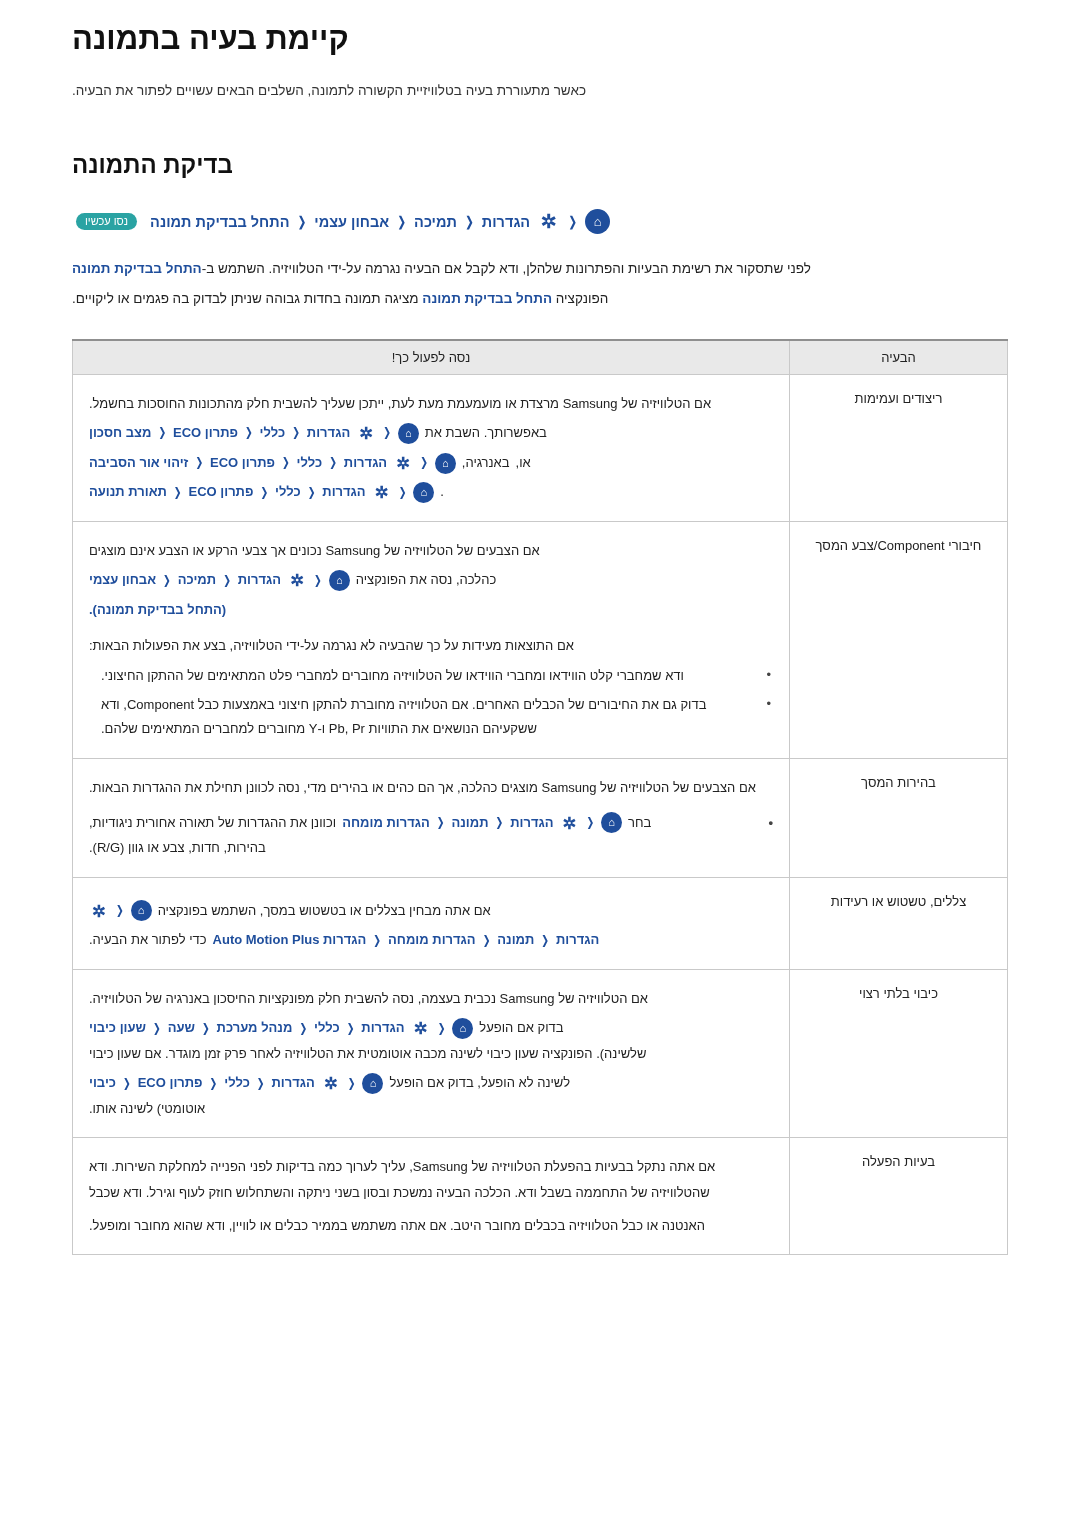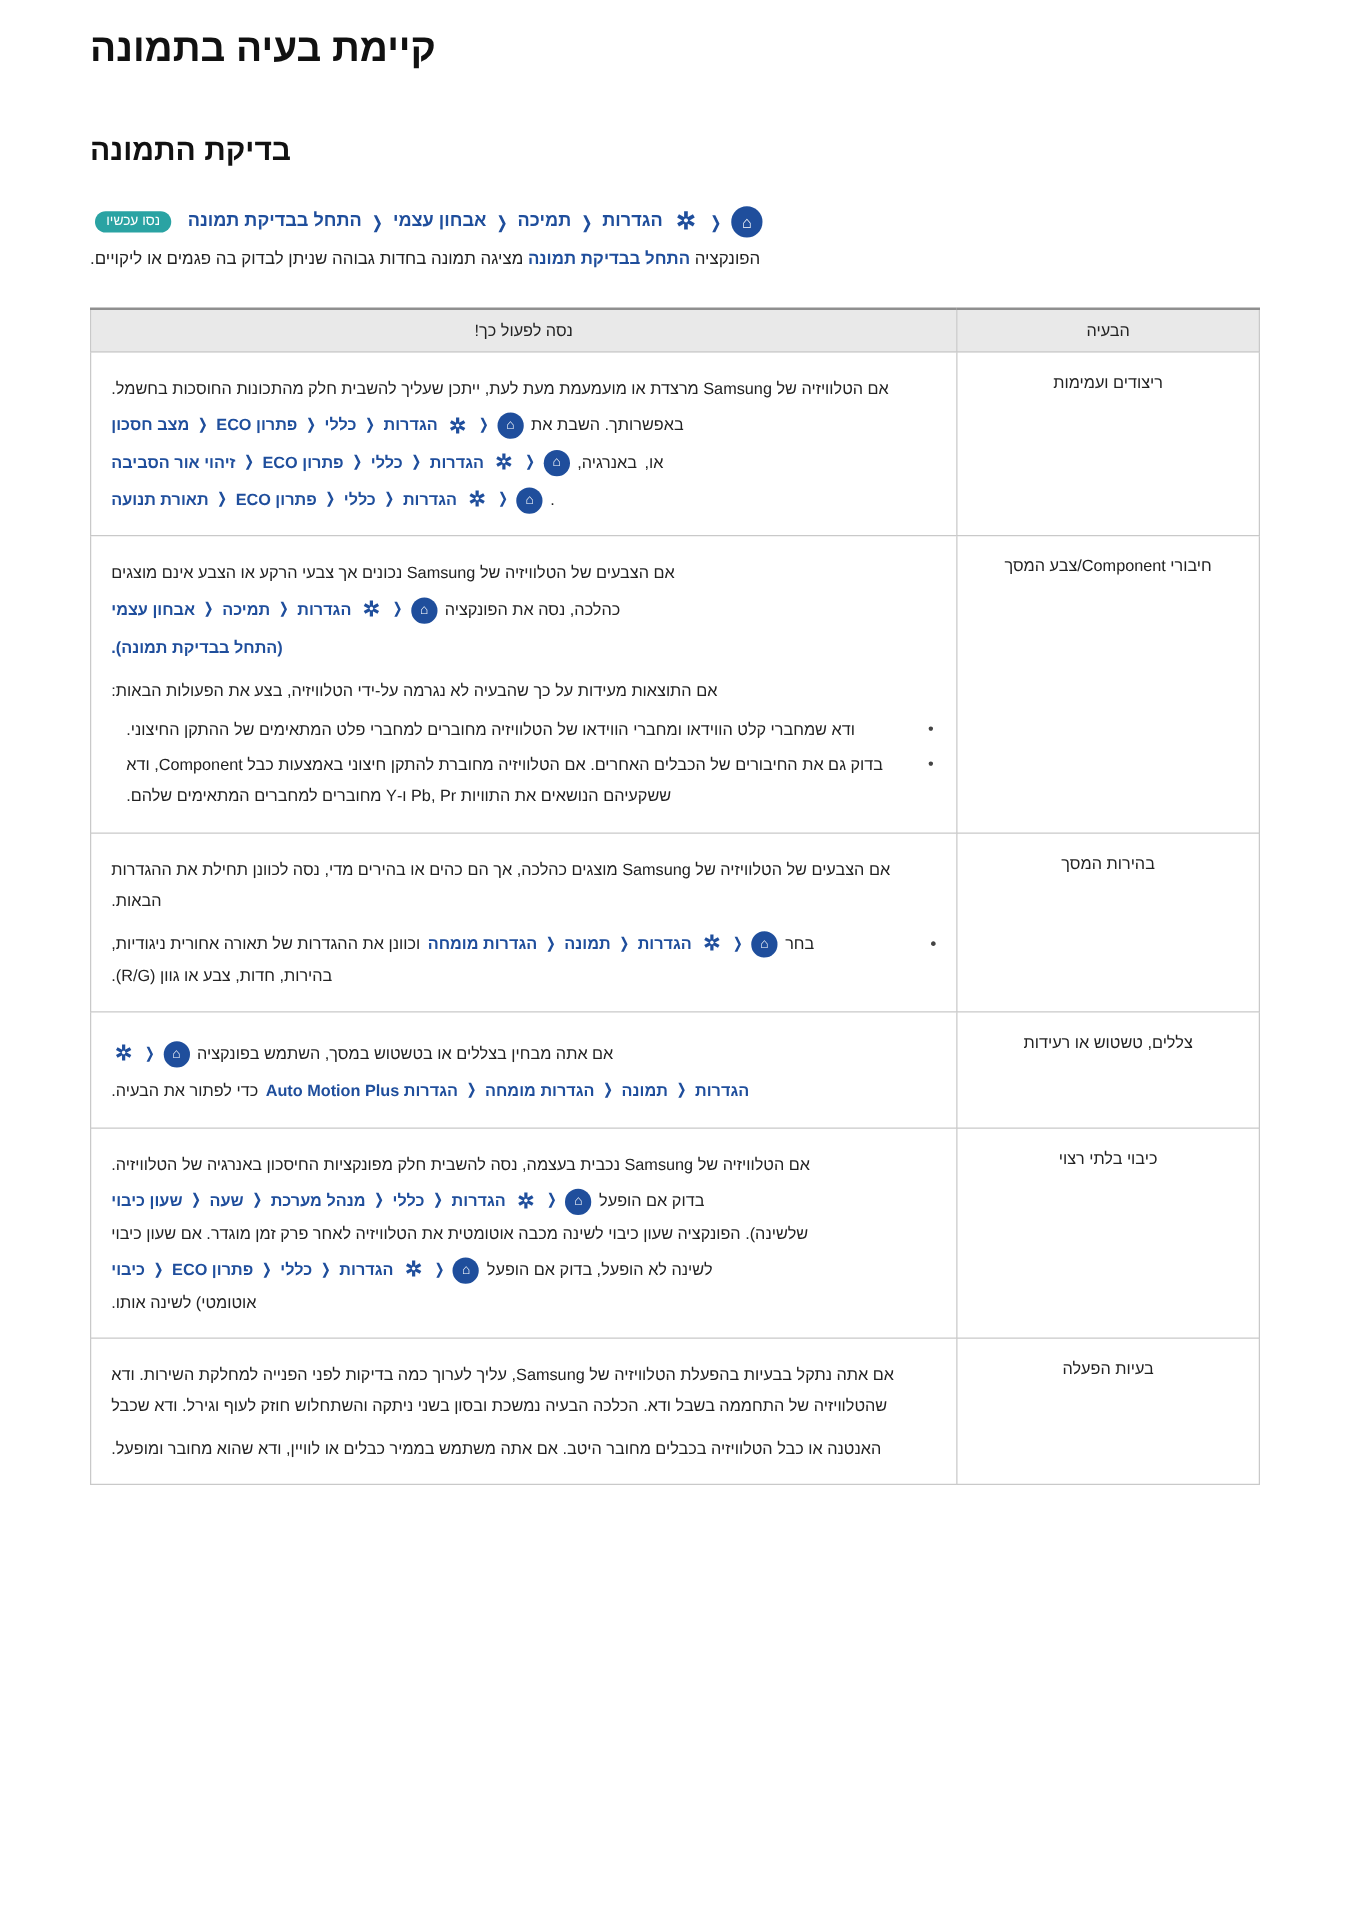--- a/index.html
+++ b/index.html
@@ -89,21 +89,21 @@
   table.issues th,table.issues td{
     border:1px solid #c9c9c9;
     vertical-align:top;
   }
   table.issues thead th{
     background:#e9e9e9;
     font-size:13px;
     font-weight:normal;
     color:#222;
     text-align:center;
-    padding:9px 18px;
+    padding:9px 6px;
     border-top:2px solid #8f8f8f;
   }
   .col-issue{width:205px;}
   td.issue{
     text-align:center;
     font-size:13px;
     color:#222;
     padding:14px 8px;
     vertical-align:middle;
     line-height:1.6;
@@ -145,37 +145,41 @@
   .ipath .gear-icon{width:20px;height:20px;font-size:16.5px;}
   .ipath .plain{color:#222;font-weight:normal;}
   .blue{color:#1f4e9c;font-weight:bold;}
 </style>
 </head>
 <body>
 
 <div class="page">
 
   <h1 class="page-title">קיימת בעיה בתמונה</h1>
+  <div class="page-subtitle">כאשר מתעוררת בעיה בטלוויזיית הקשורה לתמונה, השלבים הבאים עשויים לפתור את הבעיה.</div>
 
   <h2 class="section-title">בדיקת התמונה</h2>
 
   <div class="path-line">
     <span class="home-icon">⌂</span>
     <span class="sep">❬</span>
     <span class="gear-icon">✲</span>
     <span>הגדרות</span>
     <span class="sep">❬</span>
     <span>תמיכה</span>
     <span class="sep">❬</span>
     <span>אבחון עצמי</span>
     <span class="sep">❬</span>
     <span>התחל בבדיקת תמונה</span>
     <span class="tryit">נסו עכשיו</span>
   </div>
 
+  <div class="para">
+    <span>לפני שתסקור את רשימת הבעיות והפתרונות שלהלן, ודא לקבל אם הבעיה נגרמה על-ידי הטלוויזיה. השתמש ב-</span><span class="blue">התחל בבדיקת תמונה</span>
+  </div>
   <div class="para" style="margin-top:4px">
     <span>הפונקציה </span><span class="blue">התחל בבדיקת תמונה</span><span> מציגה תמונה בחדות גבוהה שניתן לבדוק בה פגמים או ליקויים.</span>
   </div>
 
   <table class="issues">
     <thead>
       <tr>
         <th class="col-issue">הבעיה</th>
         <th>נסה לפעול כך!</th>
       </tr>

